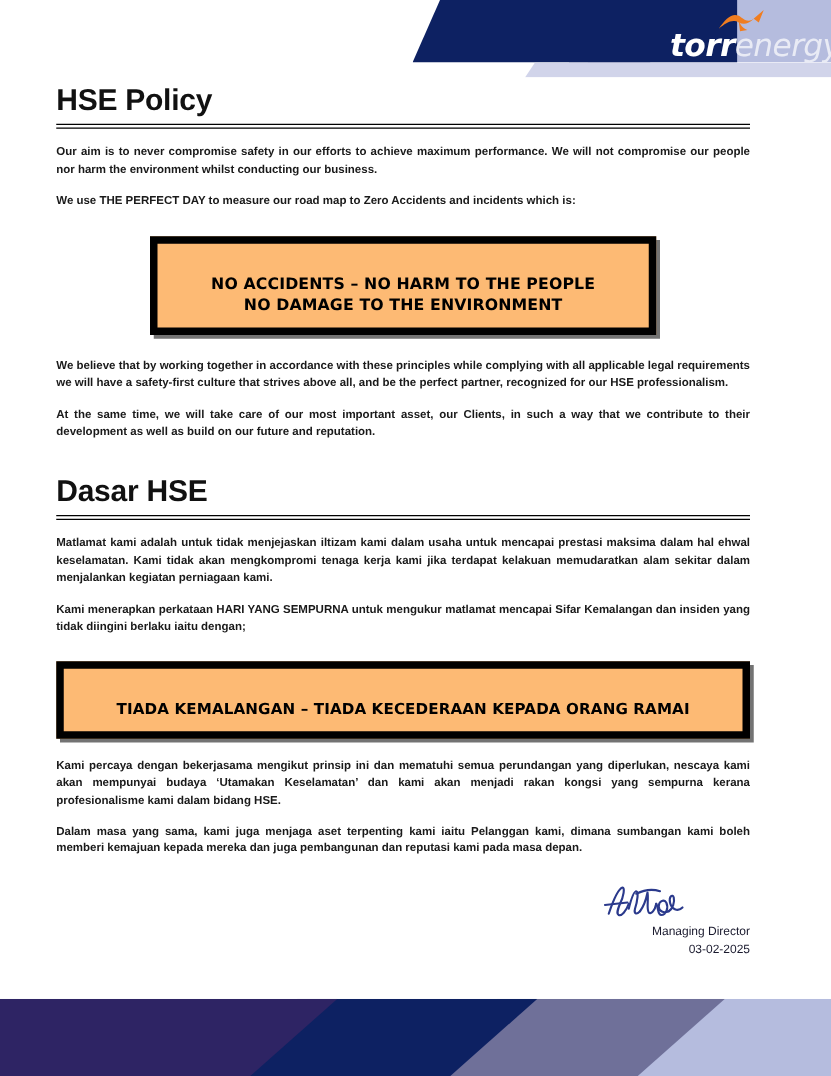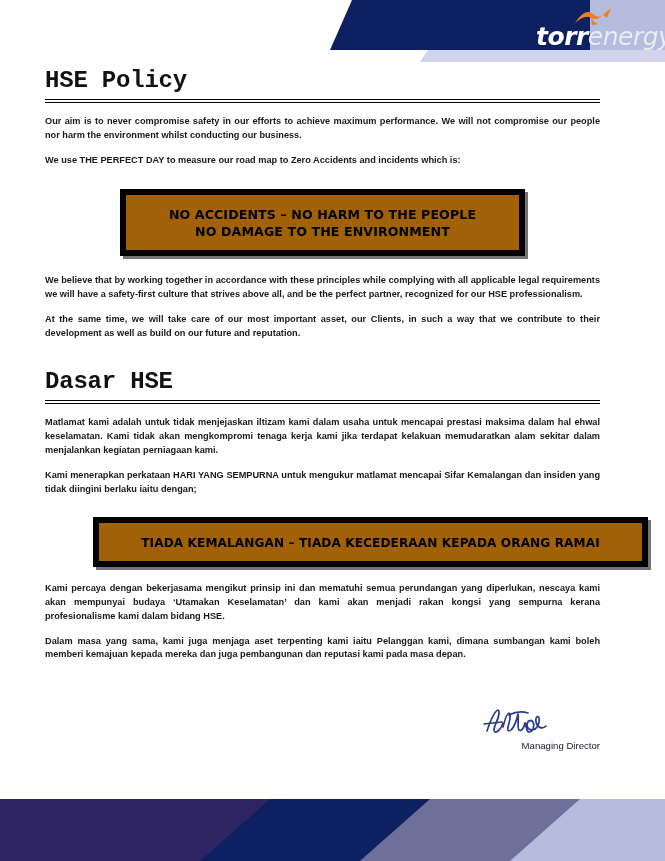--- a/index.html
+++ b/index.html
@@ -109,21 +109,21 @@
 
   
   #content {
     position: absolute;
     top: 62px;
     left: 45px;
     width: 555px;
   }
 
   h1.section-heading {
-    font-family: Liberation Mono, monospace;
+    font-family: Liberation Sans, sans-serif;
     font-size: 24px;
     font-weight: bold;
     color: #111111;
     margin: 0;
     padding: 0 0 4px 0;
     letter-spacing: -0.2px;
     line-height: 1.1;
     position: relative;
   }
   .heading-rule {
@@ -141,42 +141,41 @@
     line-height: 1.52;
     color: #1a1a1a;
     margin: 0 0 11px 0;
     text-align: justify;
     font-weight: 600;
   }
   p.body-text.last { margin-bottom: 0; }
 
   .statement-box {
     border: 6px solid #000000;
-    background: #a16207;
+    background: #fdba74;
     box-sizing: border-box;
     box-shadow: 3px 3px 0 rgba(0,0,0,0.55);
     text-align: center;
-    padding: 12px 6px 9px 6px;
+    padding: 24px 6px 9px 6px;
   }
   .statement-box .line {
     font-family: "DejaVu Sans", sans-serif;
     font-size: 12.6px;
     font-weight: bold;
     color: #000000;
     line-height: 1.34;
     letter-spacing: 0.1px;
     white-space: nowrap;
   }
   #statement-box-en {
     width: 405px;
     margin: 0 auto;
   }
   #statement-box-ms {
     width: 555px;
-    margin-left: 48px;
   }
   #statement-box-ms .line {
     font-size: 12.1px;
   }
 
   
   #signature-block {
     position: absolute;
     top: 705px;
     left: 300px;
@@ -320,20 +319,21 @@
           <path d="M2 19 L 20 17"></path>
           <path d="M21 22 C 23 14, 25 8, 27 8 C 29 8, 28 16, 26 22 C 25 26, 27 27, 30 24"></path>
           <path d="M30 24 C 33 20, 35 14, 36 9 C 37 14, 35 22, 37 25 C 39 27, 42 23, 43 18"></path>
           <path d="M43 18 C 45 22, 44 27, 47 27 C 51 27, 53 21, 51 17 C 49 14, 45 16, 45 20 C 45 24, 49 26, 53 24"></path>
           <path d="M53 24 C 56 22, 58 17, 57 13 C 56 10, 53 12, 54 17 C 55 22, 60 25, 64 21"></path>
           <path d="M27 10 C 33 7, 40 6, 46 8"></path>
         </g>
       </svg>
     </div>
     <div class="sig-line normal">Managing Director</div>
+    <div class="sig-line normal">03-02-2025</div>
   </div>
 
   <div id="footer-banner">
     <div class="ftr-shape ftr-lav"></div>
     <div class="ftr-shape ftr-mid"></div>
     <div class="ftr-shape ftr-navy"></div>
     <div class="ftr-shape ftr-purple"></div>
   </div>
 
 </div>

